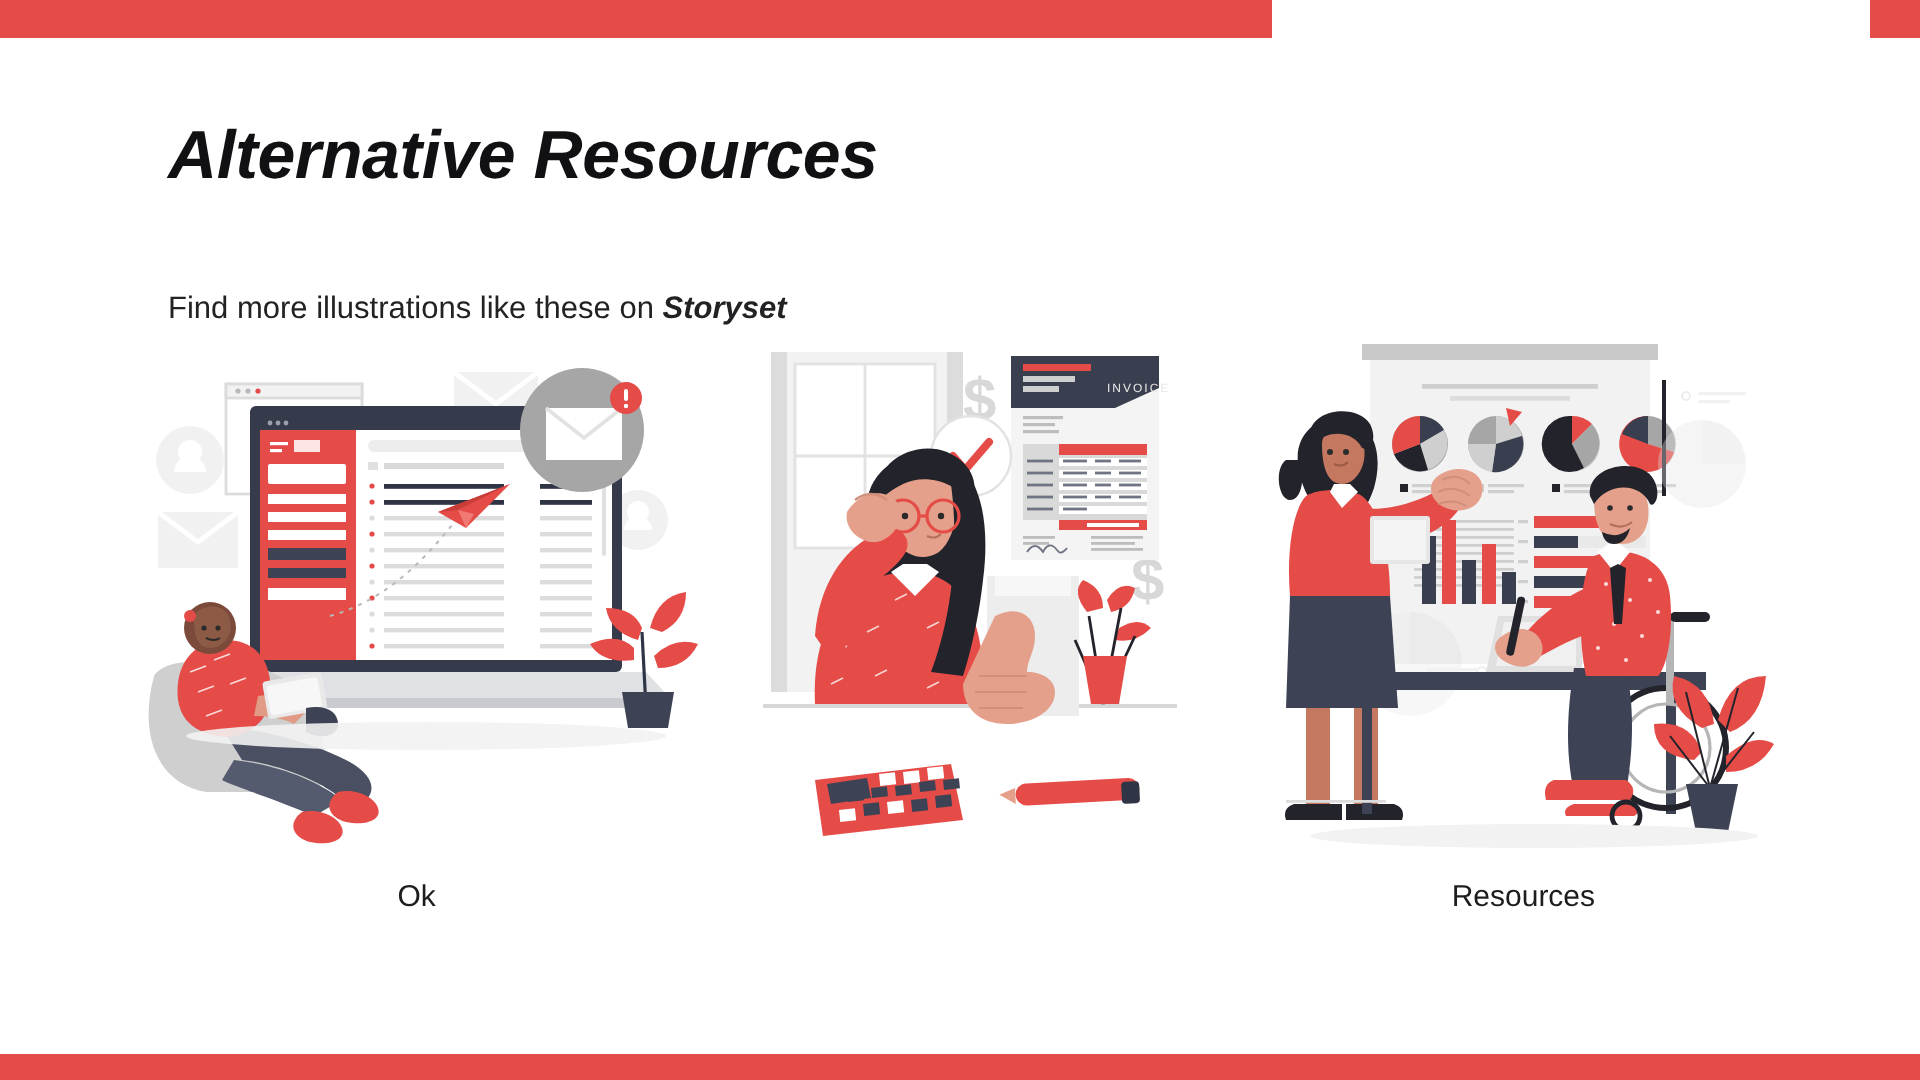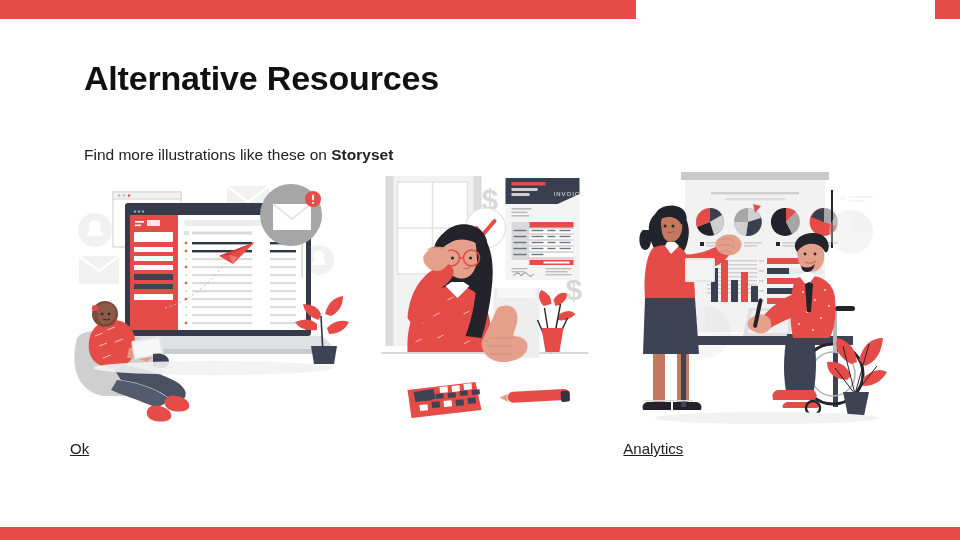--- a/index.html
+++ b/index.html
@@ -12,35 +12,35 @@
 
   
   .bar-top-left{position:absolute;left:0;top:0;width:636px;height:19px;background:#e54c48;}
   .bar-top-right{position:absolute;left:935px;top:0;width:25px;height:19px;background:#e54c48;}
   .bar-bottom{position:absolute;left:0;bottom:0;width:960px;height:13px;background:#e54c48;}
 
   
   .title{
     position:absolute;left:84px;top:57px;
     font-size:34px;font-weight:bold;color:#111113;letter-spacing:-.2px;
-    line-height:42px;white-space:nowrap;
+    line-height:42px;white-space:nowrap;font-style:italic;
   }
   .subtitle{
     position:absolute;left:84px;top:144px;
     font-size:15.5px;color:#222225;line-height:22px;white-space:nowrap;
   }
-  .subtitle b{font-weight:bold;}
+  .subtitle b{font-weight:bold;font-style:italic;}
 
   
   .gallery{position:absolute;left:70px;top:168px;width:830px;height:300px;display:flex;}
   .cell{flex:1;position:relative;}
   .art{position:absolute;left:50%;top:0;transform:translateX(-50%);}
   .caption{
-    position:absolute;left:0;right:0;top:272px;text-align:left;
-    font-size:15px;color:#1d1d20;text-decoration:underline;
+    position:absolute;left:0;right:0;top:272px;text-align:center;
+    font-size:15px;color:#1d1d20;
   }
 
   
   svg{display:block;overflow:visible;}
 </style>
 </head>
 <body>
 
 <div class="slide">
 
@@ -590,17 +590,17 @@
               <path d="M218 226 L198 200"></path>
                 <path d="M218 226 L240 198"></path>
             </g>
             <path d="M206 224 h26 l-5 24 h-16 Z" fill="#3d4354"></path>
           </g>
 
           <rect x="6" y="232" width="50" height="1.4" fill="#dcdcdc"></rect>
           <ellipse cx="130" cy="250" rx="112" ry="6" fill="#f2f2f2"></ellipse>
         </svg>
       </div>
-      <div class="caption">Analytics</div>
+      <div class="caption">Resources</div>
     </div>
 
   </div>
 </div>
 
 </body></html>

